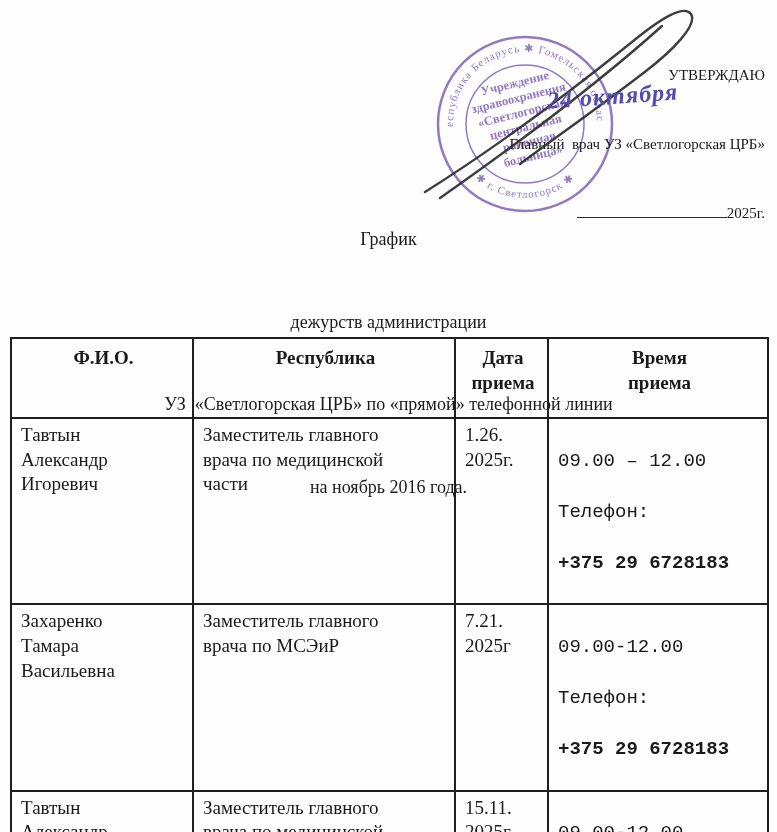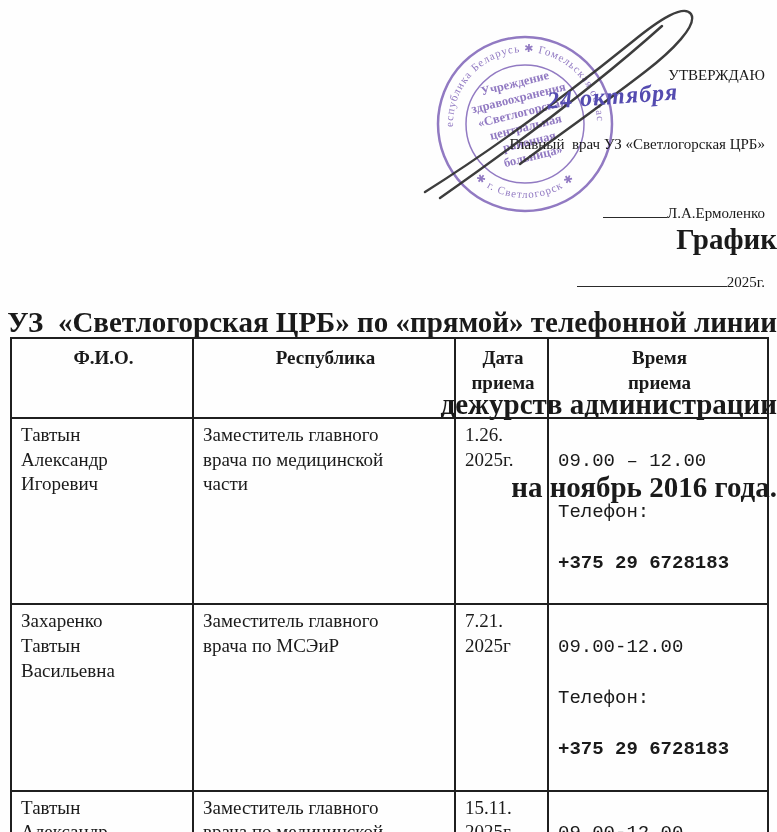--- a/index.html
+++ b/index.html
@@ -15,22 +15,22 @@
   
   .hand-date{position:absolute;top:83px;left:547px;z-index:4;font-size:24px;
              font-style:italic;font-weight:bold;color:#544bb0;letter-spacing:1px;
              transform:rotate(-4deg);}
 
   
   .stamp{position:absolute;left:420px;top:24px;z-index:1;opacity:.85;}
   .sig{position:absolute;left:400px;top:0;z-index:3;}
 
   
-  .title{position:absolute;top:171px;left:0;width:100%;z-index:2;text-align:right;
-         font-weight:bold;font-size:29px;line-height:27.5px;white-space:pre;}
+  .title{position:absolute;top:171px;left:0;width:100%;z-index:2;text-align:center;
+         font-weight:normal;font-size:18px;line-height:27.5px;white-space:pre;}
 
   
   .schedule{position:absolute;top:337px;left:10px;width:757px;z-index:2;
             border-collapse:collapse;table-layout:fixed;font-size:19px;}
   .schedule th,.schedule td{border:2px solid #1f1f1f;vertical-align:top;
             white-space:pre-line;line-height:1.3;padding:4px 6px 2px 9px;}
   .schedule th{font-weight:bold;padding-top:7px;}
   .th-c{text-align:center;}
   thead tr{height:80px;}
   tbody tr:nth-child(1){height:82px;}
@@ -75,30 +75,29 @@
   <svg class="sig" width="320" height="220" viewBox="0 0 320 220">
     <g fill="none" stroke="#2d2d2d" stroke-width="2.4" stroke-linecap="round" opacity="0.92">
       <path d="M 25 192 C 95 148 170 92 232 42 C 260 19 284 4 291 14 C 298 25 272 51 246 71 C 210 99 162 133 120 164"></path>
       <path d="M 40 198 C 120 142 195 86 262 26"></path>
     </g>
   </svg>
 
   <div class="approval">
     <div>УТВЕРЖДАЮ</div>
     <div>Главный  врач УЗ «Светлогорская ЦРБ»</div>
-    <div><span class="uline w60"></span><span>Л.А.Ермоленко</span></div>
     <div><span class="uline w150"></span><span>2025г.</span></div>
   </div>
 
   <div class="hand-date">24 октября</div>
 
   <div class="title">
     <div>График</div>
+    <div>дежурств администрации</div>
     <div>УЗ  «Светлогорская ЦРБ» по «прямой» телефонной линии</div>
-    <div>дежурств администрации</div>
     <div>на ноябрь 2016 года.</div>
   </div>
 
   <table class="schedule">
     <colgroup>
         <col style="width:182px">
         <col style="width:262px">
         <col style="width:93px">
         <col style="width:220px">
       </colgroup>
@@ -123,21 +122,21 @@
         <td>1.26.
 2025г.</td>
         <td class="time-cell">
           <div>09.00 – 12.00</div>
           <div>Телефон:</div>
           <div class="phone">+375 29 6728183</div>
         </td>
       </tr>
       <tr>
         <td class="name-cell">Захаренко
-Тавтын
+Тамара
 Васильевна</td>
         <td>Заместитель главного
 врача по МСЭиР</td>
         <td>7.21.
 2025г</td>
         <td class="time-cell">
           <div>09.00-12.00</div>
           <div>Телефон:</div>
           <div class="phone">+375 29 6728183</div>
         </td>

